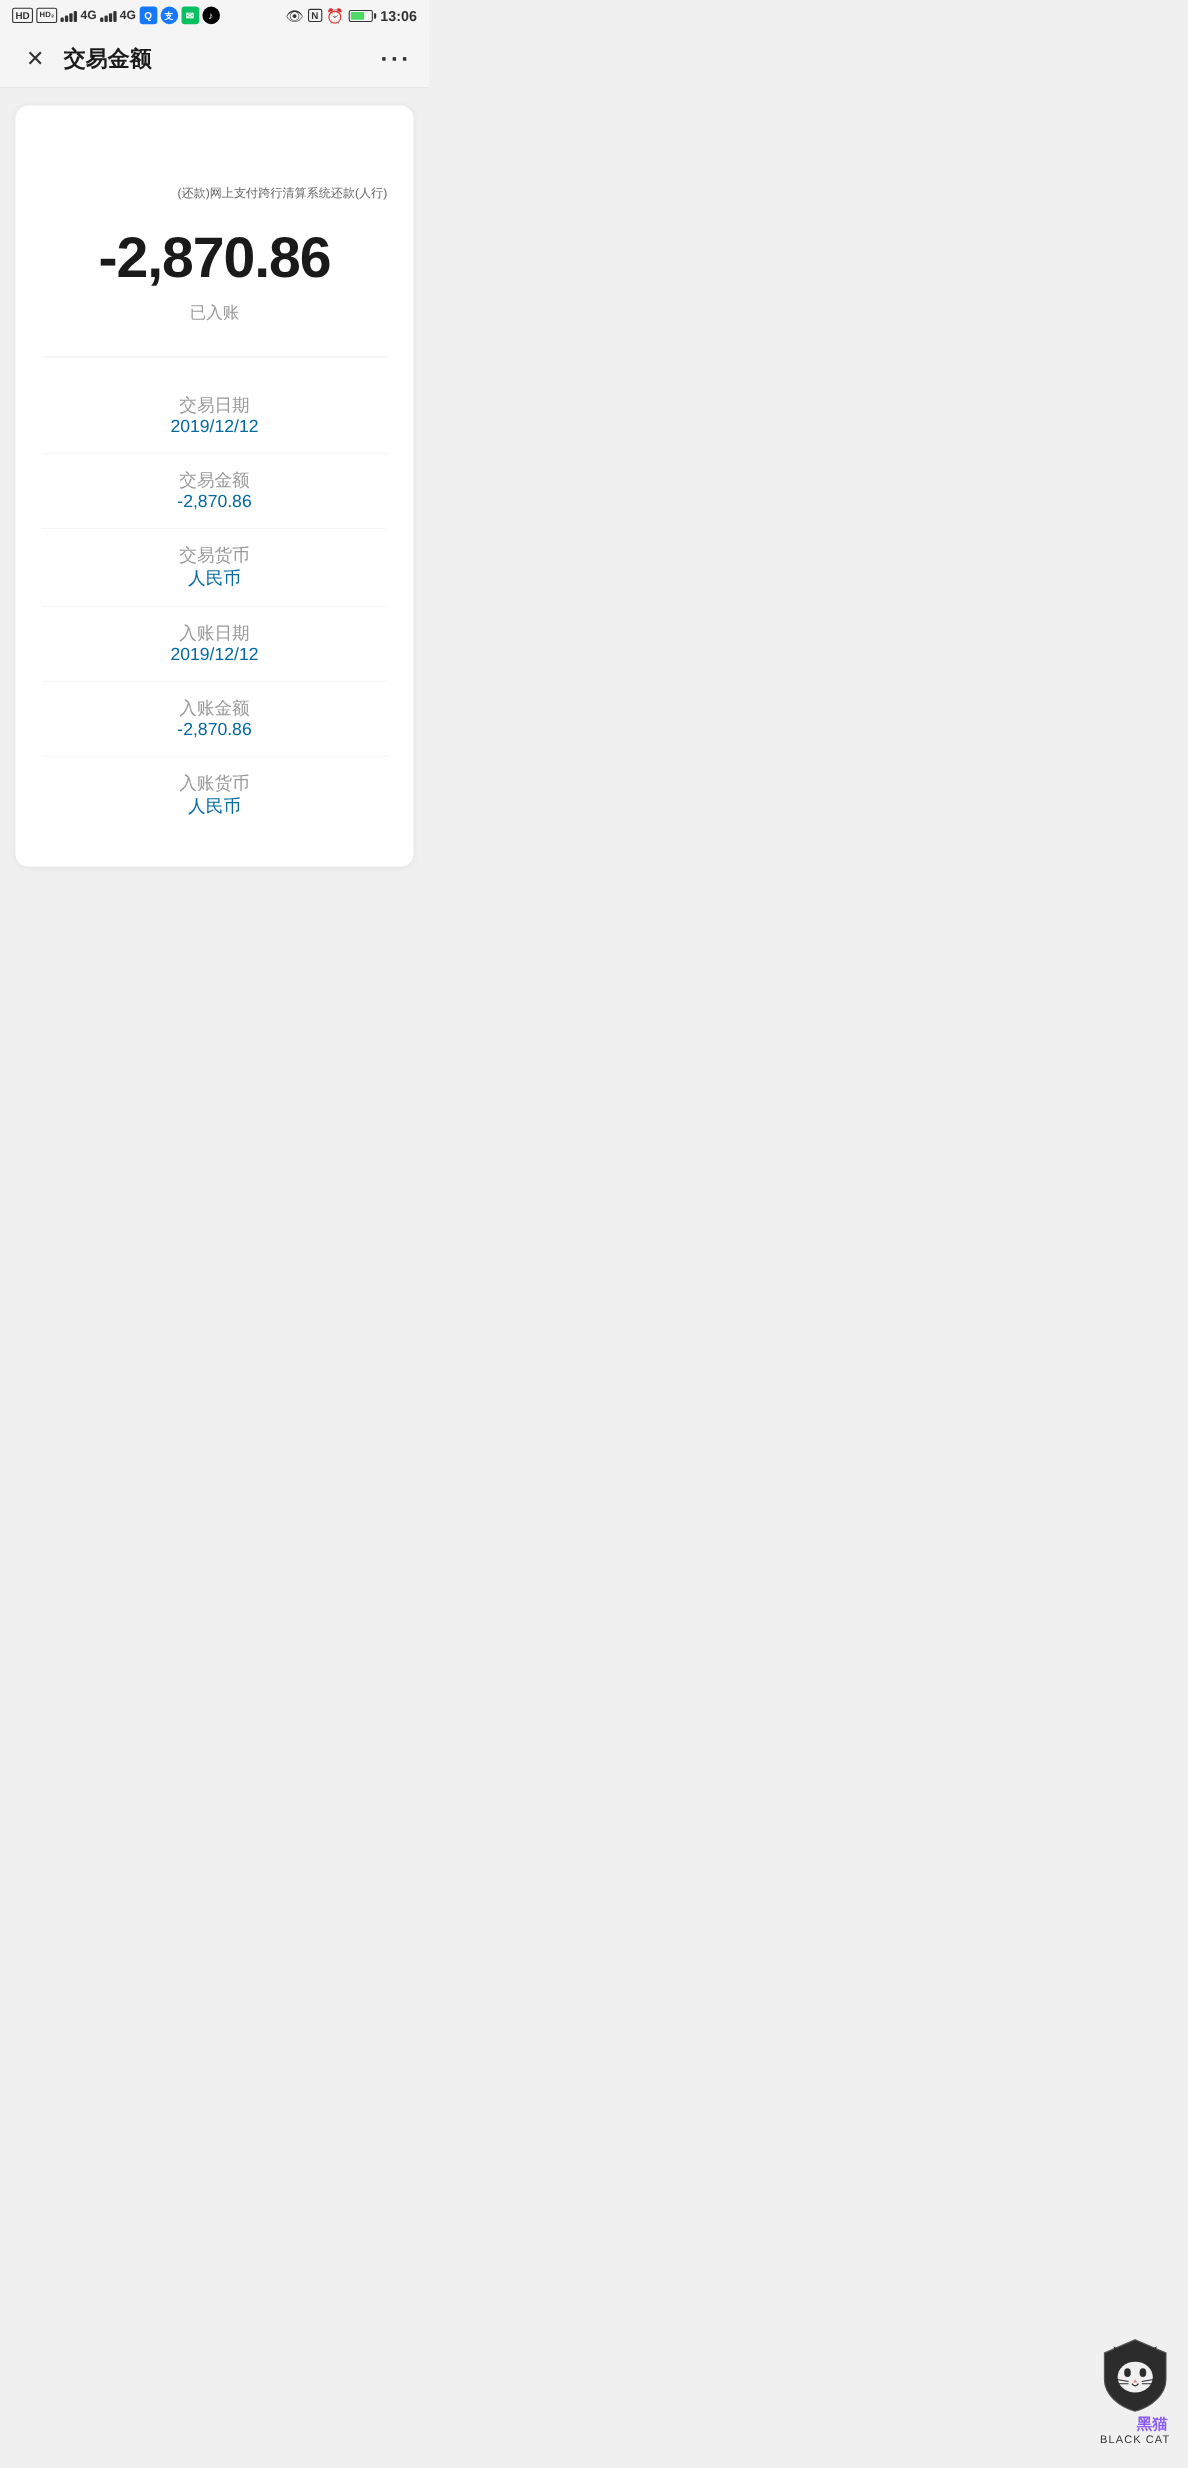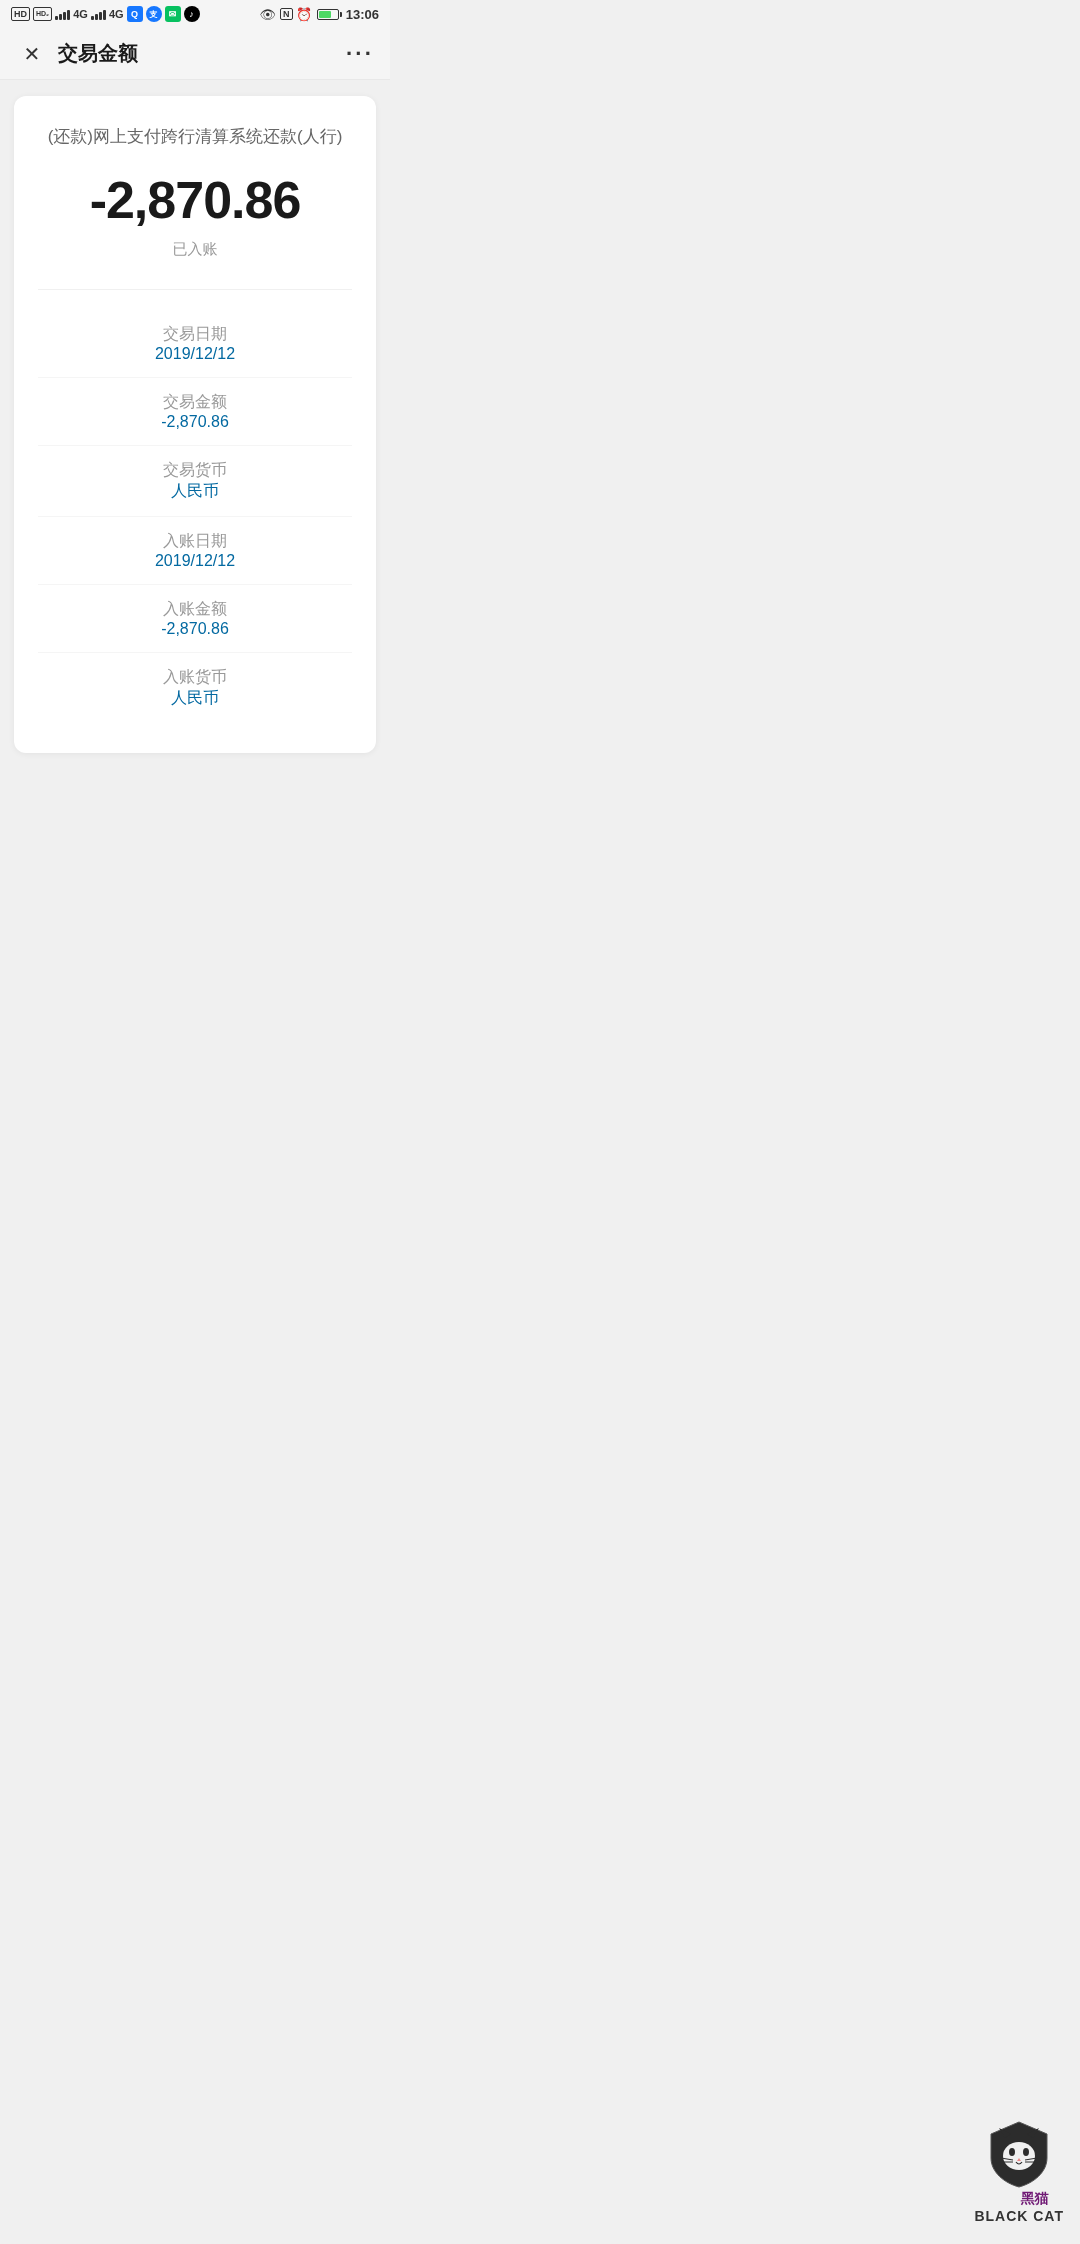--- a/index.html
+++ b/index.html
@@ -148,25 +148,26 @@
 
     
     .card {
       background: white;
       border-radius: 12px;
       padding: 28px 24px 30px;
       box-shadow: 0 1px 6px rgba(0,0,0,0.06);
     }
 
     .transaction-title {
-      font-size: 17px;
+      font-size: 11px;
       color: #666;
-      text-align: center;
+      text-align: right;
       line-height: 1.5;
       margin-bottom: 20px;
+      margin-top: 44px;
     }
 
     .amount {
       font-size: 52px;
       font-weight: 600;
       color: #1a1a1a;
       text-align: center;
       margin-bottom: 10px;
       letter-spacing: -1px;
     }
@@ -339,17 +340,17 @@
       <polygon points="32,38 30,41 34,41" fill="#e88"></polygon>
 
       <path d="M29,42 Q32,46 35,42" fill="none" stroke="#2c2c2c" stroke-width="1.2"></path>
 
       <line x1="14" y1="38" x2="26" y2="40" stroke="#2c2c2c" stroke-width="1"></line>
       <line x1="14" y1="42" x2="26" y2="42" stroke="#2c2c2c" stroke-width="1"></line>
       <line x1="38" y1="40" x2="50" y2="38" stroke="#2c2c2c" stroke-width="1"></line>
       <line x1="38" y1="42" x2="50" y2="42" stroke="#2c2c2c" stroke-width="1"></line>
     </svg>
     <div style="display:flex; align-items:center; gap:4px; margin-top:2px;">
-      <span style="font-size:14px; font-weight:bold; color:#701a75;margin-left:31px;">黑猫</span>
-    </div>
-    <span style="font-size:14px; font-weight:bold; color:#333; letter-spacing:1px;">BLACK CAT</span>
+      <span style="font-size:14px; font-weight:bold; color:#8b5cf6;margin-left:31px;">黑猫</span>
+    </div>
+    <span style="font-size:10px; font-weight:normal; color:#333; letter-spacing:1px;">BLACK CAT</span>
   </div>
 </div>
 
 </body></html>

